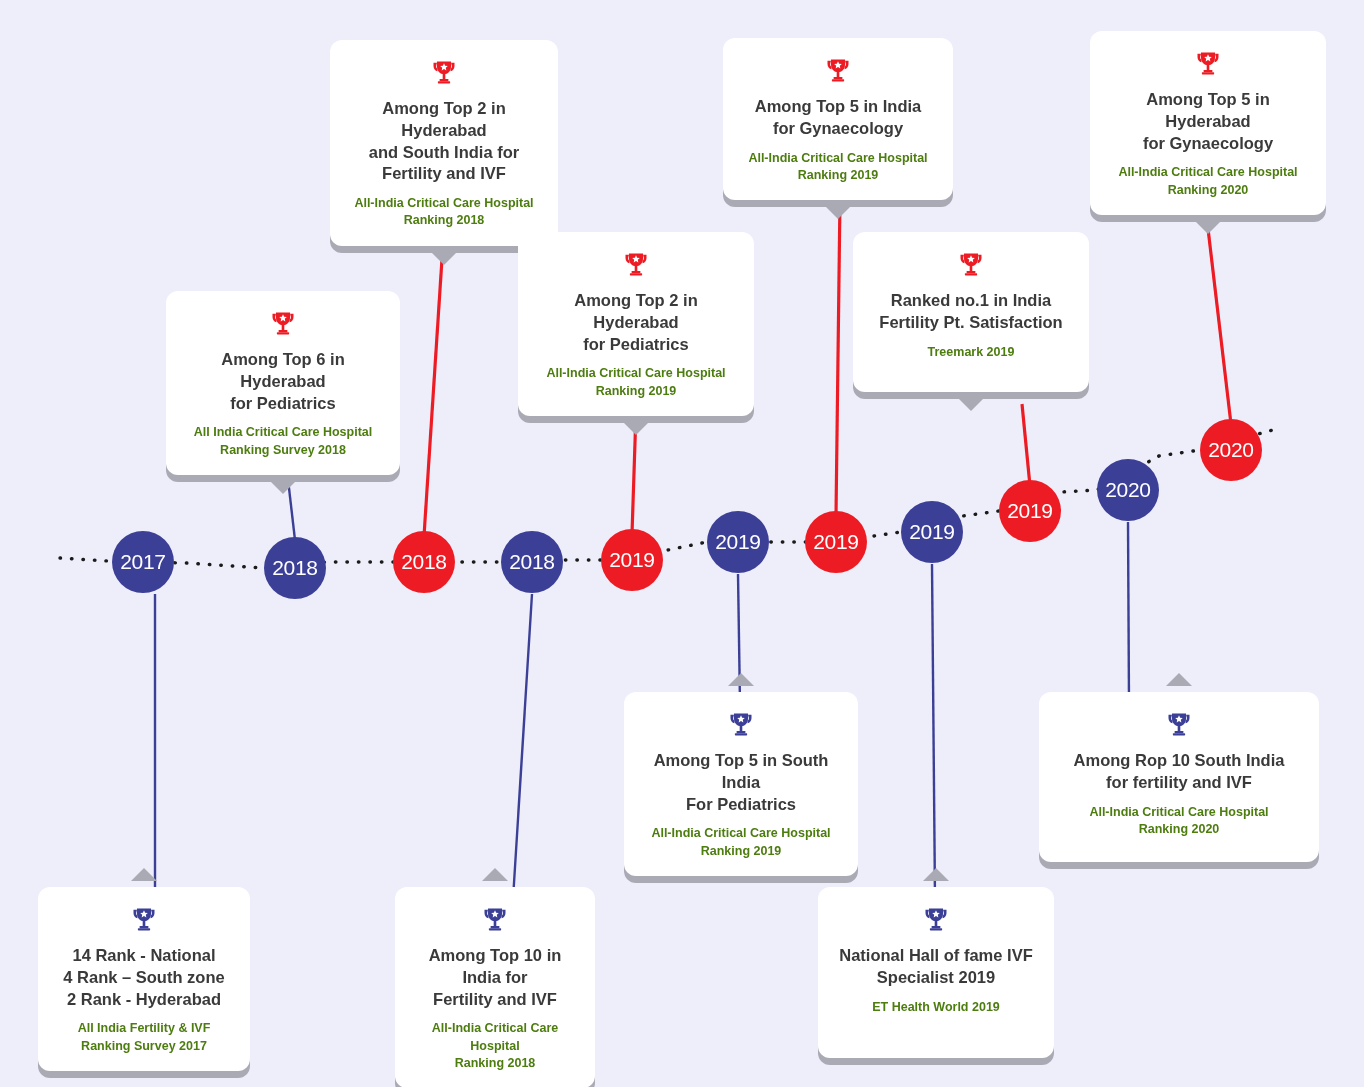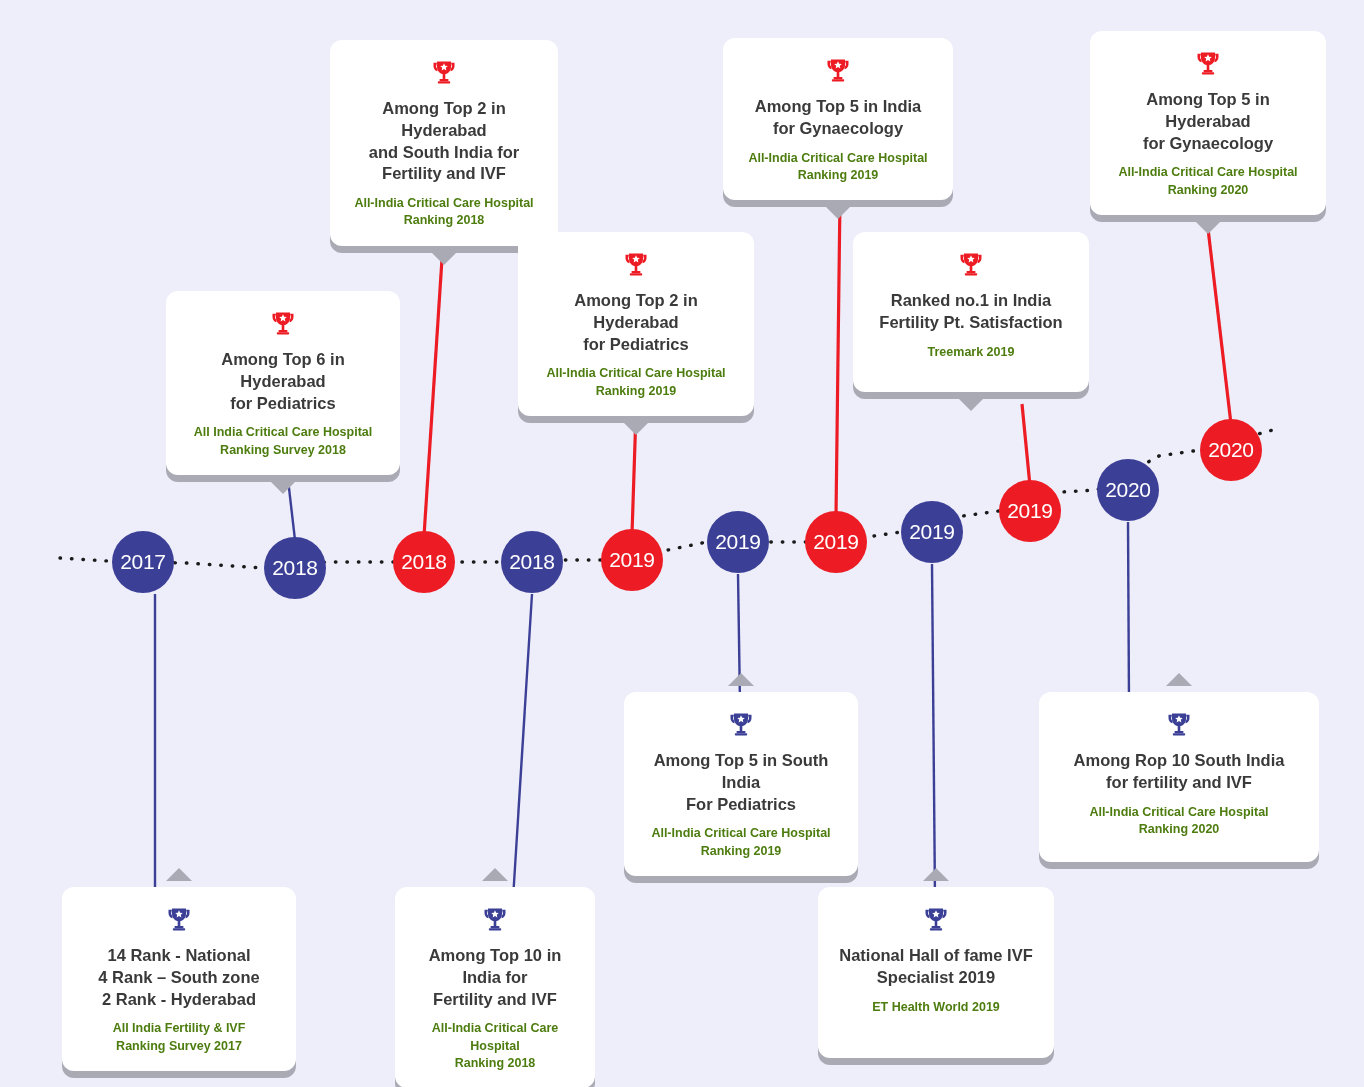--- a/index.html
+++ b/index.html
@@ -290,21 +290,21 @@
             <rect x="22" y="48" width="20" height="5" rx="1"></rect>
             <rect x="18" y="53" width="28" height="5" rx="1.5"></rect>
             <path fill="#ffffff" d="M32 12 l2.6 5.6 l6 .7 l-4.5 4.1 l1.2 6 l-5.3 -3 l-5.3 3 l1.2 -6 l-4.5 -4.1 l6 -.7 z"></path>
           </g>
         </svg>
         <div class="card-title">Among Rop 10 South India
 for fertility and IVF</div>
         <div class="card-sub">All-India Critical Care Hospital
 Ranking 2020</div>
       </div>
-      <div class="card tail-top" style="left: 38px; top: 887px; width: 234px; min-height: 171px; margin-left: 24px;">
+      <div class="card tail-top" style="left: 38px; top: 887px; width: 212px; min-height: 171px;">
         <svg viewBox="0 0 64 64" class="trophy">
           <g fill="#3b3f96">
             <path d="M16 8 h32 v12 c0 10 -7 17 -16 17 s-16 -7 -16 -17 z"></path>
             <path d="M16 11 h-8 v7 c0 7 4 11 9 12 v-6 c-2 -1 -3 -3 -3 -6 z"></path>
             <path d="M48 11 h8 v7 c0 7 -4 11 -9 12 v-6 c2 -1 3 -3 3 -6 z"></path>
             <rect x="29" y="36" width="6" height="12"></rect>
             <rect x="22" y="48" width="20" height="5" rx="1"></rect>
             <rect x="18" y="53" width="28" height="5" rx="1.5"></rect>
             <path fill="#ffffff" d="M32 12 l2.6 5.6 l6 .7 l-4.5 4.1 l1.2 6 l-5.3 -3 l-5.3 3 l1.2 -6 l-4.5 -4.1 l6 -.7 z"></path>
           </g>

